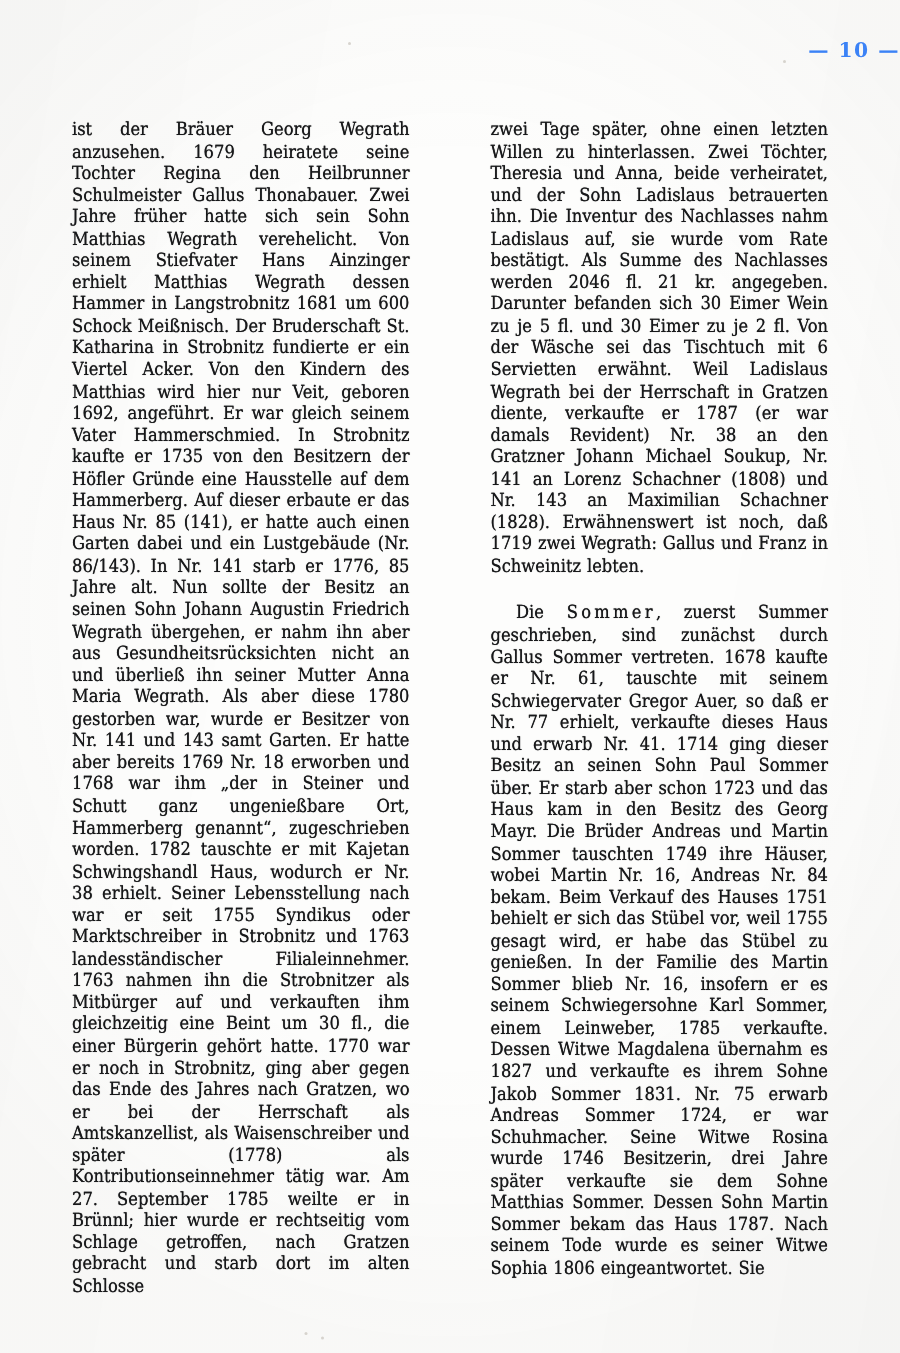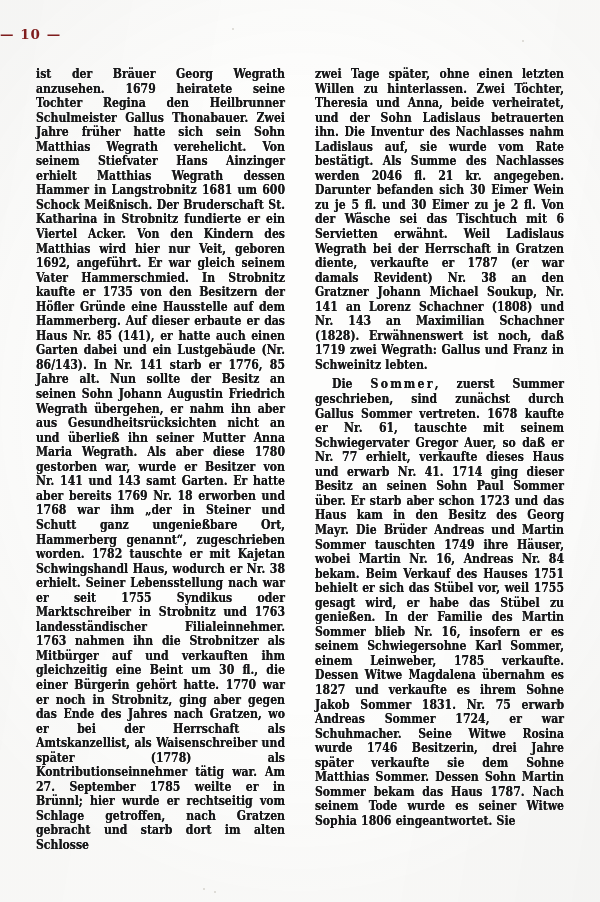--- a/index.html
+++ b/index.html
@@ -34,55 +34,55 @@
     background: #b9b4ab;
     border-radius: 50%;
     opacity: .55;
   }
 
   .folio {
     position: absolute;
     top: 26px;
     left: 0;
     width: 600px;
-    text-align: left;
+    text-align: right;
     font-family: "DejaVu Serif", "Liberation Serif", serif;
     font-weight: bold;
     font-size: 13.5px;
     letter-spacing: 1px;
-    color: #7f1d1d;
+    color: #3b82f6;
   }
 
   .columns {
     position: absolute;
     top: 62px;
     left: 31px;
     width: 538px;
     height: 810px;
     display: flex;
     gap: 20px;
   }
   .col {
     width: 259px;
     display: block;
   }
 
   p.para {
-    margin: 5px;
+    margin: 17px;
     color: #17181a;
     font-family: "DejaVu Serif", "Liberation Serif", serif;
     font-size: 12.1px;
     line-height: 14.55px;
     text-align: justify;
     text-align-last: left;
     hyphens: manual;
     word-spacing: 0.5px;
     -webkit-font-smoothing: none;
     
-    font-weight: 700;
+    font-weight: 400;
     font-stretch: condensed;
     text-shadow: 0 0 0.45px rgba(0,0,0,0.85);
   }
   p.para.indent {
     text-indent: 17px;
     margin-top: 1px;
   }
   p.para .spaced {
     letter-spacing: 2.2px;
   }

